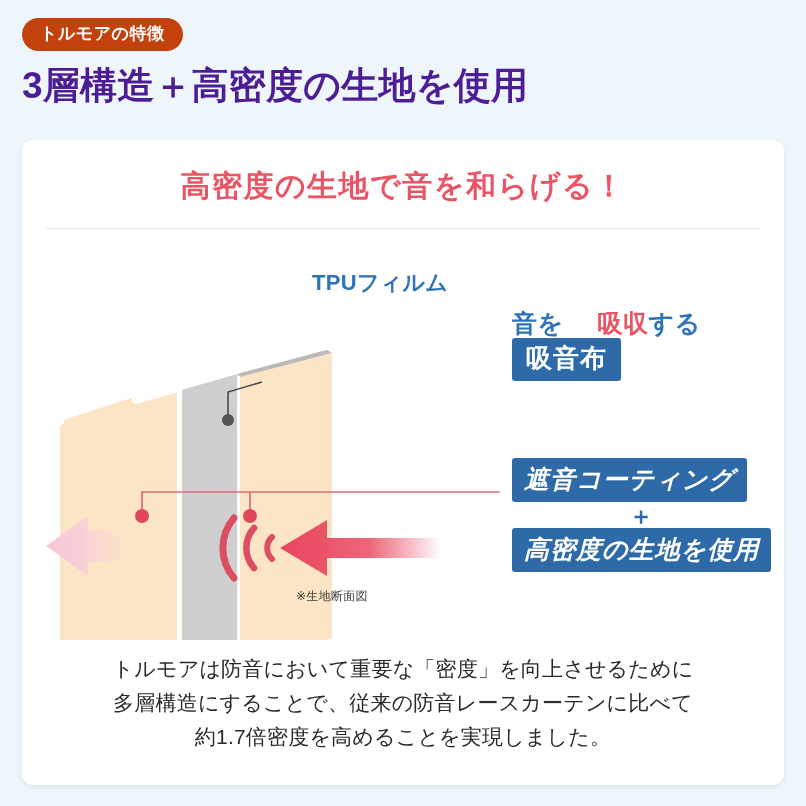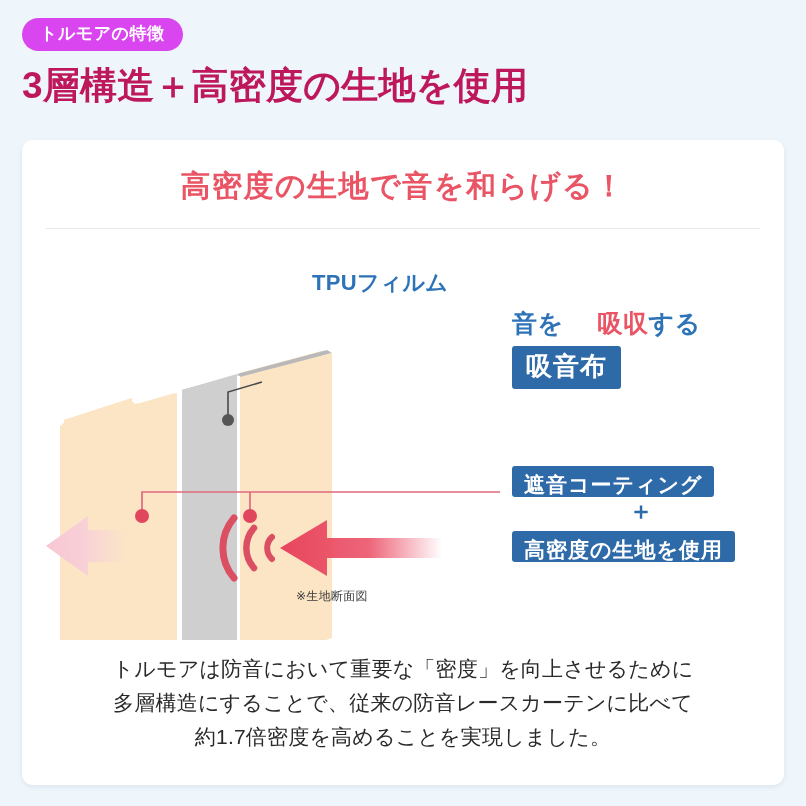--- a/index.html
+++ b/index.html
@@ -17,32 +17,32 @@
 
   
   .header {
     position: absolute;
     left: 22px;
     top: 18px;
     width: 762px;
   }
   .eyebrow-pill {
     display: inline-block;
-    background: #d946ef;
+    background: #c2410c;
     color: #ffffff;
     font-size: 17px;
     font-weight: 700;
     letter-spacing: 0.5px;
     padding: 6px 18px 7px 18px;
     border-radius: 999px;
     line-height: 1.15;
   }
   .page-title {
     margin-top: 14px;
-    color: #be185d;
+    color: #4c1d95;
     font-size: 37px;
     font-weight: 700;
     letter-spacing: 0.2px;
     line-height: 1.15;
     white-space: nowrap;
   }
 
   
   .card {
     position: absolute;
@@ -104,23 +104,22 @@
     display: inline-block;
     background: #2e6aa8;
     color: #ffffff;
     font-size: 26px;
     font-weight: 700;
     letter-spacing: 1px;
     padding: 5px 14px 7px 14px;
     border-radius: 3px;
     white-space: nowrap;
     line-height: 1.2;
-    margin-top: 8px;
-  }
-  .badge.wide { font-size: 21px; padding: 6px 12px 0 12px; }
+  }
+  .badge.wide { font-size: 25px; padding: 6px 12px 8px 12px; font-style: italic; }
   .plus-sign {
     color: #2e6aa8;
     font-size: 24px;
     font-weight: 700;
     text-align: center;
     width: 258px;
     line-height: 1;
     margin: 2px 0 0 0;
   }
 

